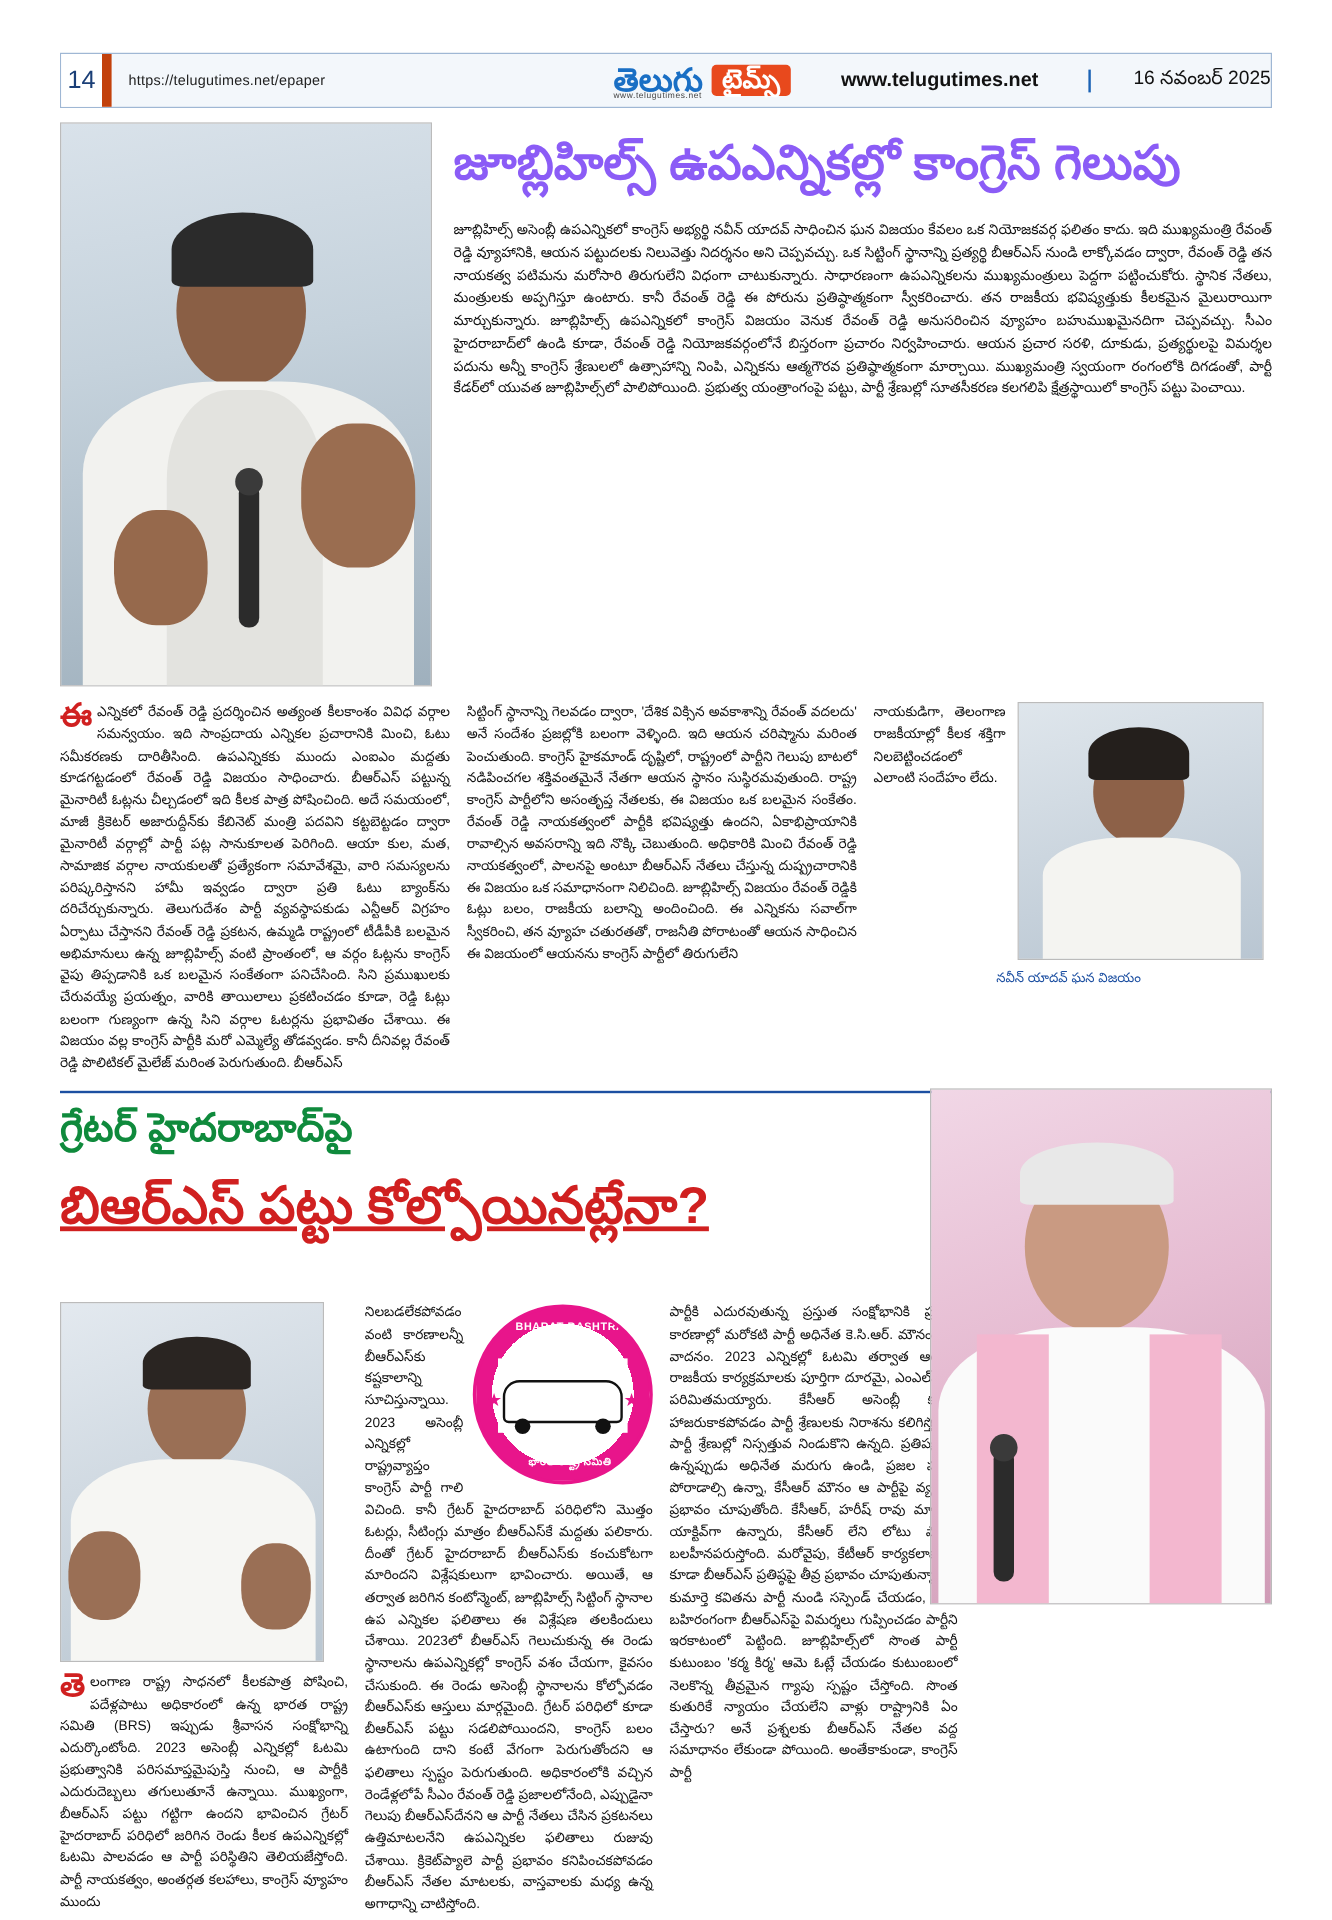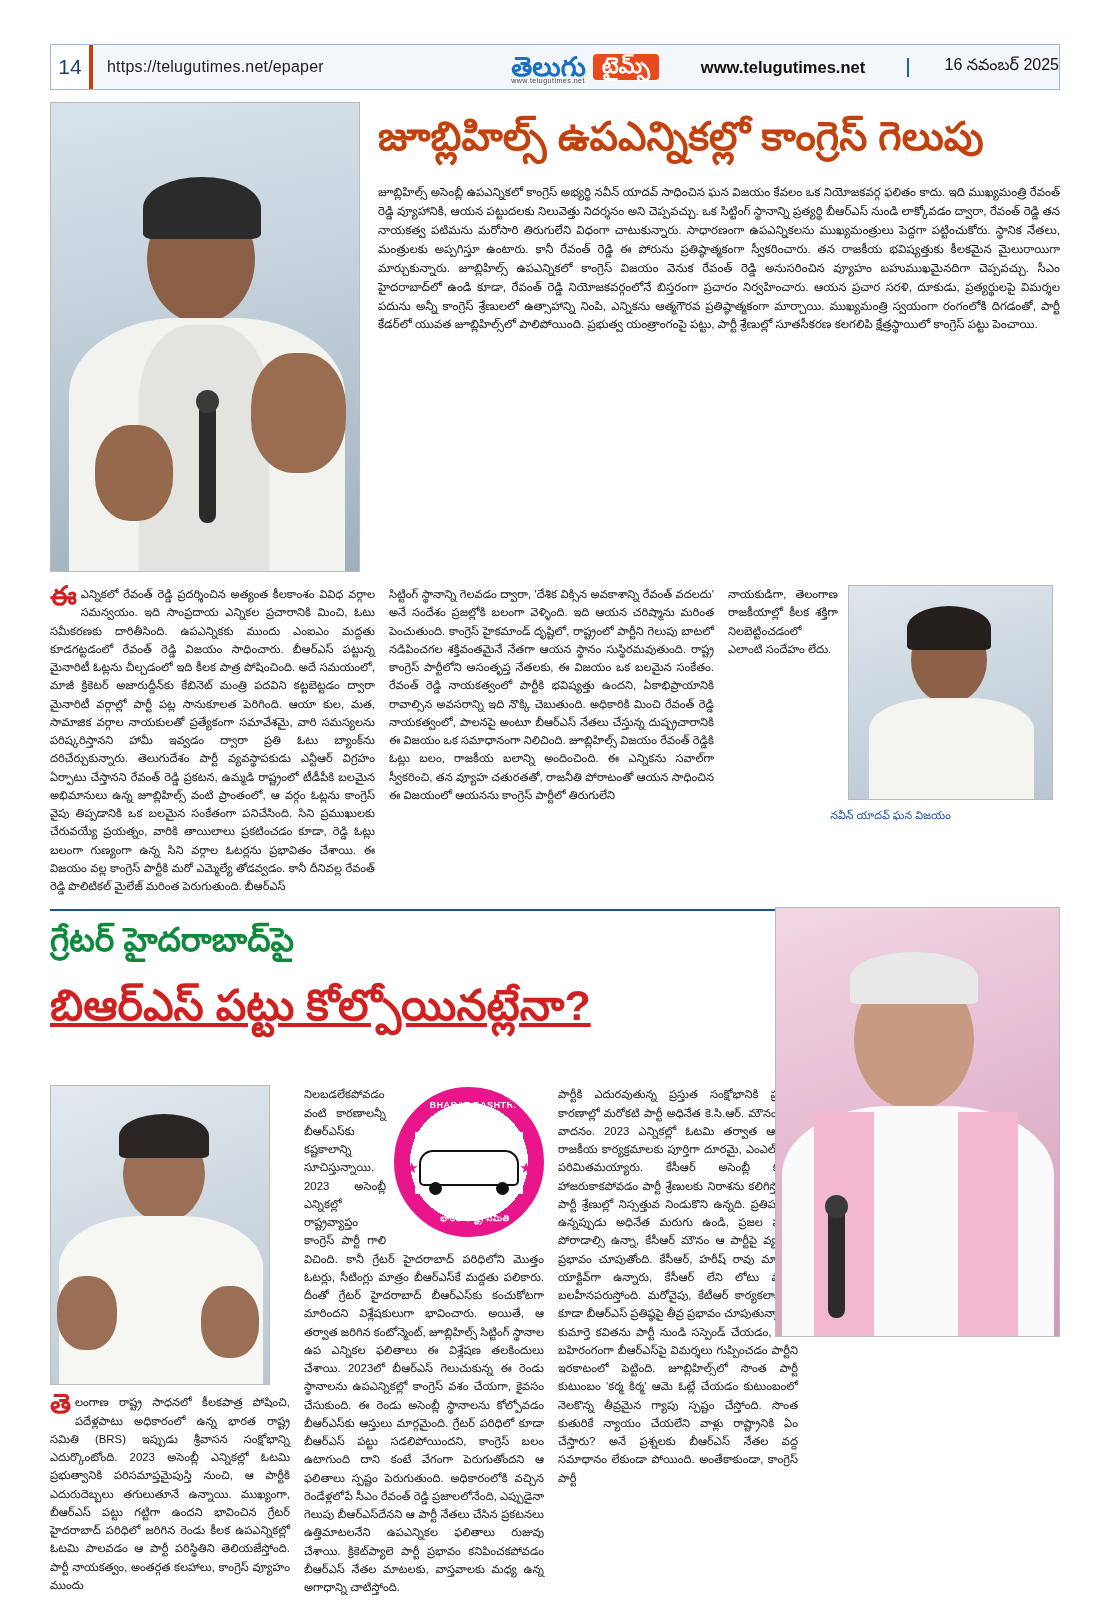--- a/index.html
+++ b/index.html
@@ -22,27 +22,27 @@
   .masthead {
     display:flex; align-items:center;
     height:46px;
     border:1px solid #9fb7d4;
     background:#f3f7fb;
   }
   .mh-page {
     width:42px; height:100%;
     display:flex; align-items:center; justify-content:center;
     font-size:21px; color:#1b3f77;
-    border-right:4px solid #c2410c;
+    border-right:8px solid #c2410c;
     background:#fff;
   }
   .mh-url {
     flex:0 0 330px;
     padding-left:14px;
-    font-size:16px; color:#222;
+    font-size:12px; color:#222;
     letter-spacing:.2px;
   }
   .mh-logo {
     flex:1 1 auto;
     display:flex; align-items:center; justify-content:flex-end;
     gap:7px;
   }
   .mh-logo .tel {
     font-size:27px; font-weight:bold; color:#1a6fc4;
     font-family:"Liberation Serif", serif;
@@ -83,21 +83,21 @@
     position:relative; overflow:hidden;
     flex:0 0 310px;
   }
   .head-col { flex:1 1 auto; padding-left:18px; }
   .kicker {
     font-size:31px; color:#1c4fa1; font-weight:bold;
     font-family:"Liberation Sans", sans-serif;
     letter-spacing:.3px;
   }
   .headline {
-    font-size:40px; color:#c2410c; font-weight:bold;
+    font-size:40px; color:#8b5cf6; font-weight:bold;
     line-height:1.22; margin-top:10px;
   }
   .lede {
     margin-top:22px;
     font-size:11.7px; line-height:1.62; color:#111;
     text-align:justify;
   }
 
   
   .cols3 {

